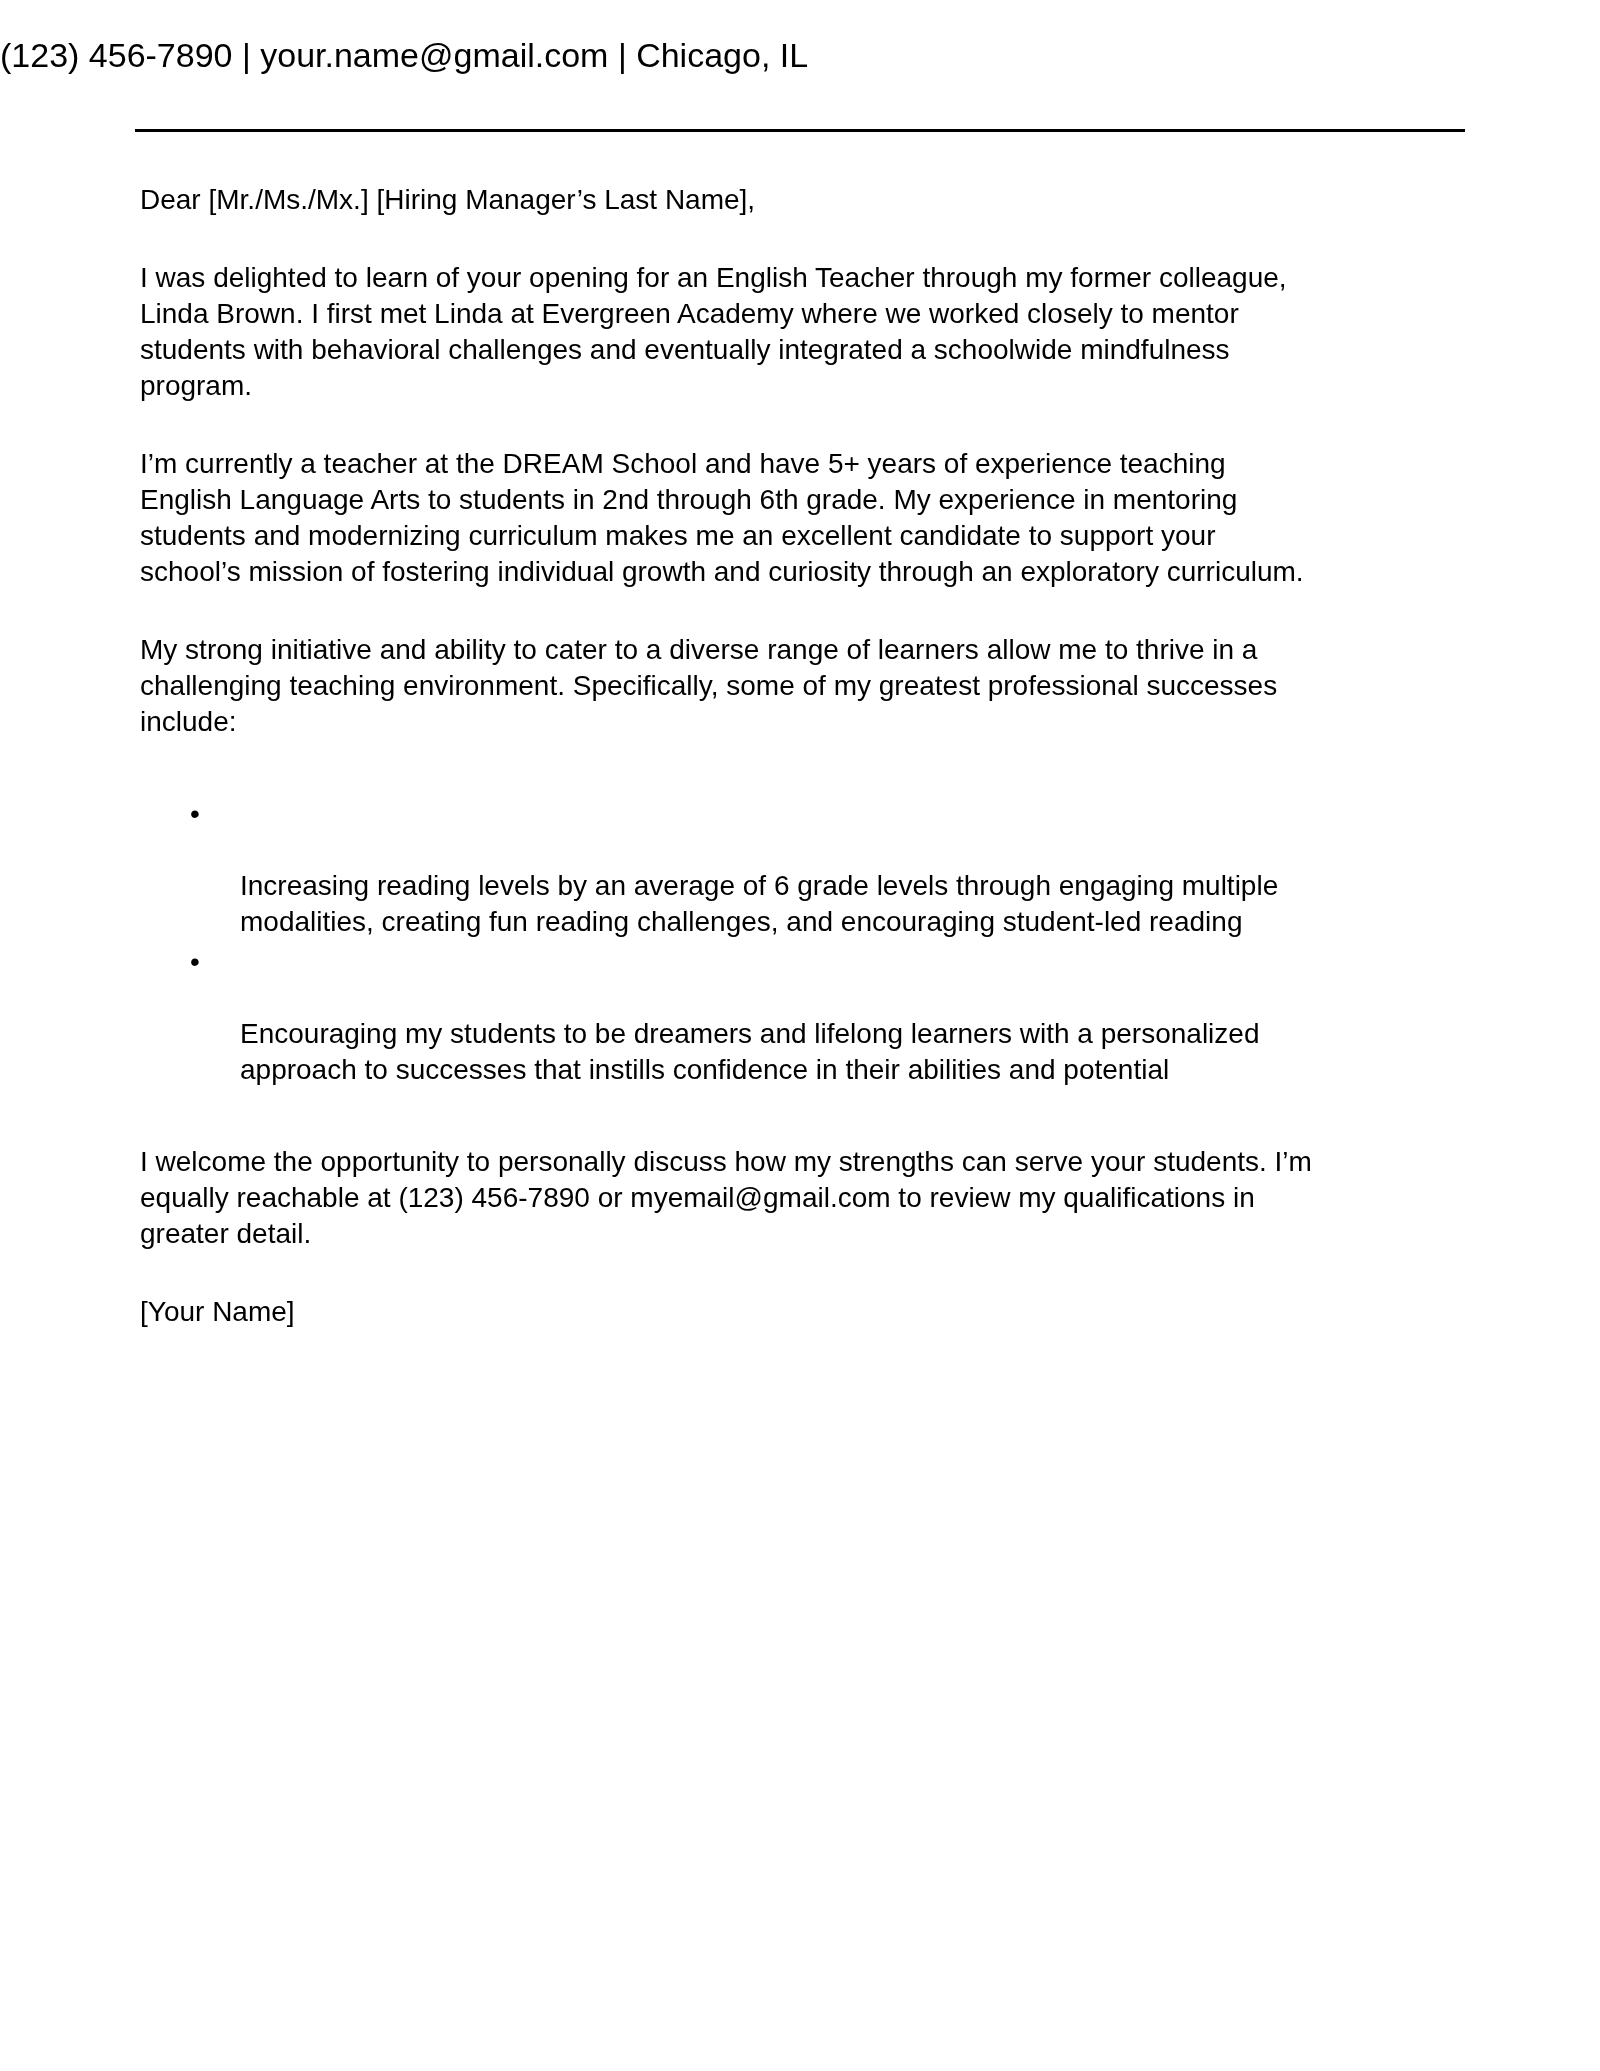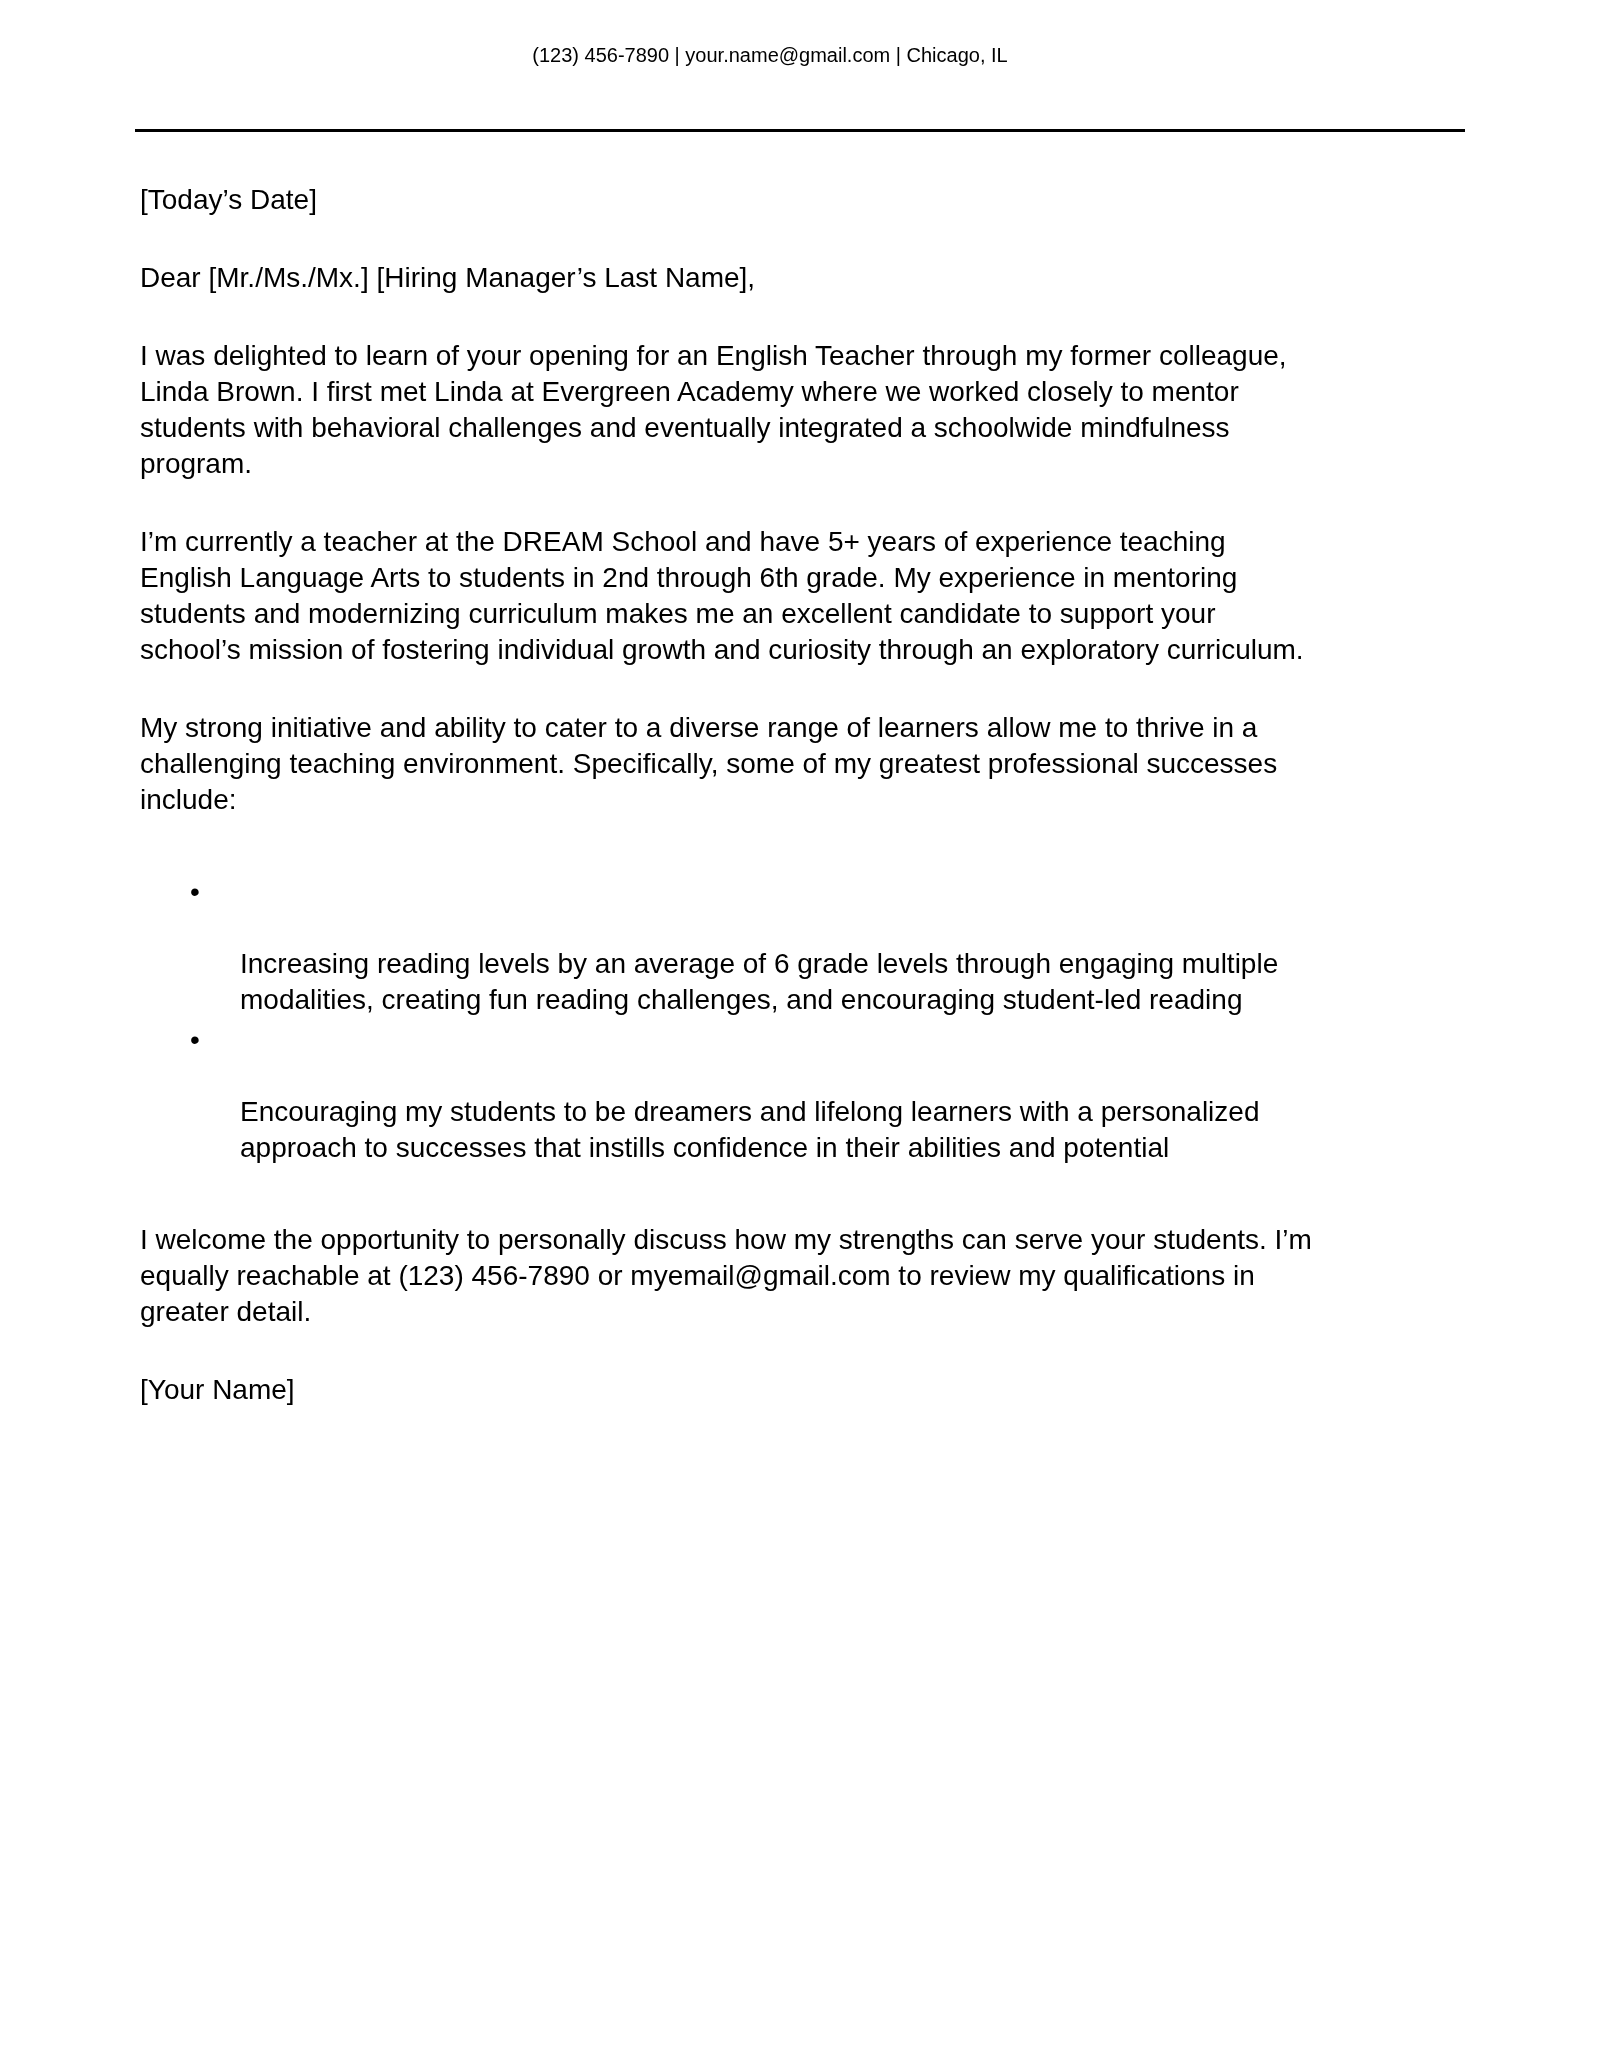--- a/index.html
+++ b/index.html
@@ -28,22 +28,22 @@
     font-size: 62px;
     font-weight: bold;
     line-height: 75px;
     letter-spacing: -1px;
     padding: 0 16px;
     white-space: nowrap;
   }
   .contact {
     margin-top: 38px;
     width: 1540px;
-    text-align: center;
-    font-size: 20px;
+    text-align: left;
+    font-size: 34px;
     line-height: 34px;
   }
   .rule {
     margin: 57px 0 0 135px;
     width: 1330px;
     border: none;
     border-top: 3px solid #000000;
     height: 0;
   }
   .letter {
@@ -92,21 +92,20 @@
 
 <div class="page">
 
 
   <div class="contact">(123) 456-7890 | your.name@gmail.com | Chicago, IL</div>
 
   <hr class="rule">
 
   <div class="letter">
 
-    <p>[Today’s Date]</p>
 
 
     <p>Dear [Mr./Ms./Mx.] [Hiring Manager’s Last Name],</p>
 
     <p>I was delighted to learn of your opening for an English Teacher through my former colleague,
 Linda Brown. I first met Linda at Evergreen Academy where we worked closely to mentor
 students with behavioral challenges and eventually integrated a schoolwide mindfulness
 program.</p>
 
     <p>I’m currently a teacher at the DREAM School and have 5+ years of experience teaching

